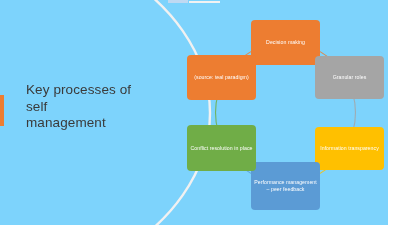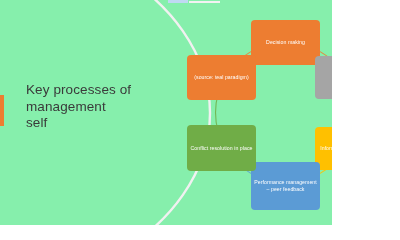--- a/index.html
+++ b/index.html
@@ -5,23 +5,23 @@
   html, body {
     margin: 0;
     padding: 0;
     background: #ffffff;
   }
   body {
     font-family: "Liberation Sans", sans-serif;
   }
   #slide {
     position: relative;
-    width: 332px;
+    width: 388px;
     height: 225px;
-    background: #86efac;
+    background: #7dd3fc;
     overflow: hidden;
   }
 
   
   #top-strip {
     position: absolute;
     left: 168px;
     top: 0px;
     width: 52px;
     height: 4px;
@@ -113,22 +113,22 @@
   </div>
 
   <div id="accent-bar"></div>
 
   <svg id="decor-arc" viewBox="0 0 190 318" xmlns="http://www.w3.org/2000/svg">
     <path d="M 22 0 C 120 42, 150 110, 150 159 C 150 208, 120 276, 22 318" fill="none" stroke="#f1f1f1" stroke-width="2.4"></path>
   </svg>
 
   <div id="title">
     <div>Key processes of</div>
+    <div>self</div>
     <div>management</div>
-    <div>self</div>
   </div>
 
   <div id="cycle">
 
     <svg id="ring" viewBox="0 0 215 215" xmlns="http://www.w3.org/2000/svg">
       <g fill="none" stroke-width="1.1">
 
         <path d="M 107.5 37.5 A 70 70 0 0 1 168.1 72.5" stroke="#ED7D31" opacity="0.85"></path>
 
         <path d="M 168.1 72.5 A 70 70 0 0 1 168.1 142.5" stroke="#A5A5A5" opacity="0.85"></path>

